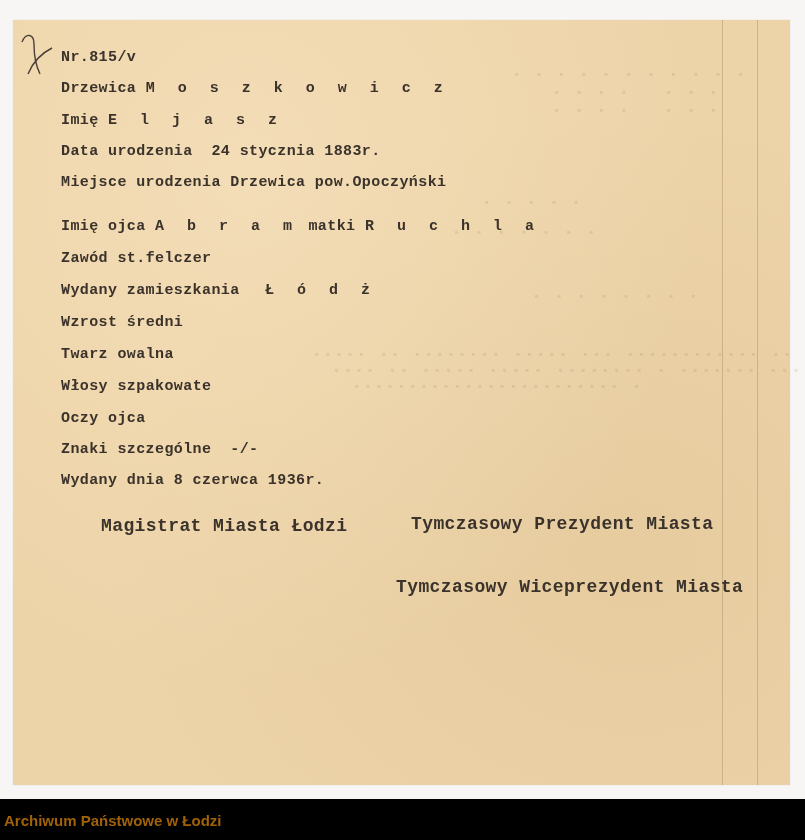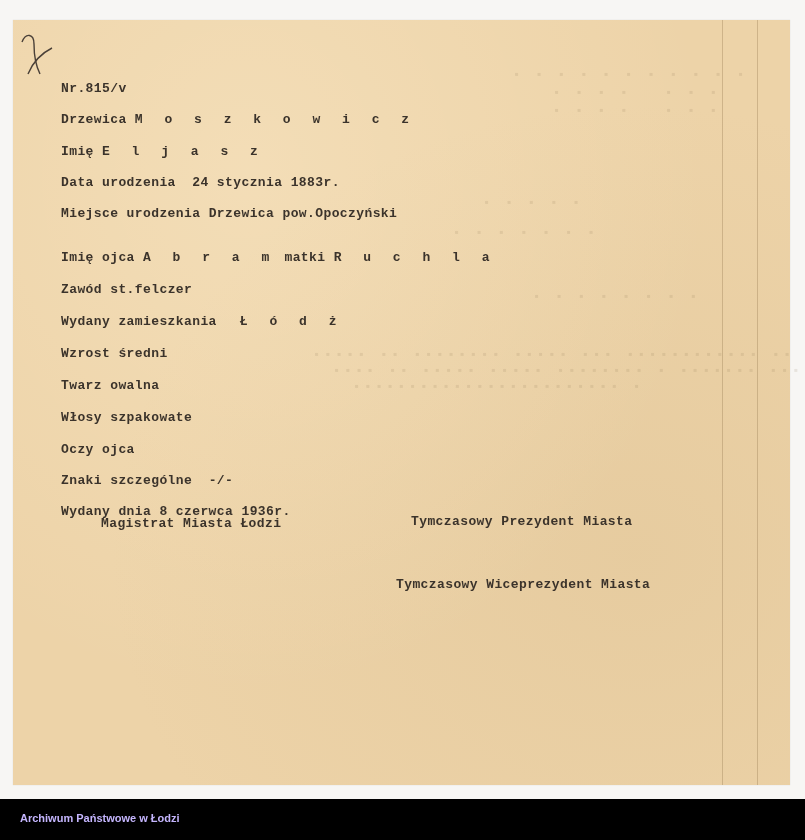--- a/index.html
+++ b/index.html
@@ -21,36 +21,36 @@
     background: rgba(150,120,80,0.35);
   }
   .fold.f1 { left: 709px; }
   .fold.f2 { left: 744px; }
   .ghost {
     position: absolute; color: rgba(120,100,70,0.13);
     font-size: 12px; letter-spacing: 4px; white-space: pre;
   }
   .line {
     position: absolute; left: 48px;
-    font-size: 13px; color: #3b332b; white-space: pre;
-    letter-spacing: 0.4px; font-weight: bold; margin-top: 32px;
+    font-size: 15px; color: #3b332b; white-space: pre;
+    letter-spacing: 0.4px; font-weight: bold;
   }
   .spaced { letter-spacing: 7px; }
   .mark {
     position: absolute; left: 5px; top: 8px; width: 36px; height: 48px;
   }
-  .sig { position: absolute; font-size: 13px; color: #3b332b; white-space: pre; font-weight: bold; letter-spacing: 0.4px; }
+  .sig { position: absolute; font-size: 18px; color: #3b332b; white-space: pre; font-weight: bold; letter-spacing: 0.4px; }
   .footer {
     position: absolute; left: 0; top: 799px; width: 805px; height: 41px;
     background: #000;
   }
   .footer-text {
-    position: absolute; left: 20px; top: 13px;
+    position: absolute; left: 4px; top: 13px;
     font-family: "Liberation Sans", "DejaVu Sans", sans-serif;
-    font-weight: bold; font-size: 11px; color: #c4b5fd;
+    font-weight: bold; font-size: 15px; color: #a16207;
   }
 </style>
 </head>
 <body>
 
 <div class="paper">
   <div class="fold f1"></div>
   <div class="fold f2"></div>
 
   <div class="ghost" style="left:500px;top:48px;">▪ ▪ ▪ ▪ ▪ ▪ ▪ ▪ ▪ ▪ ▪</div>

